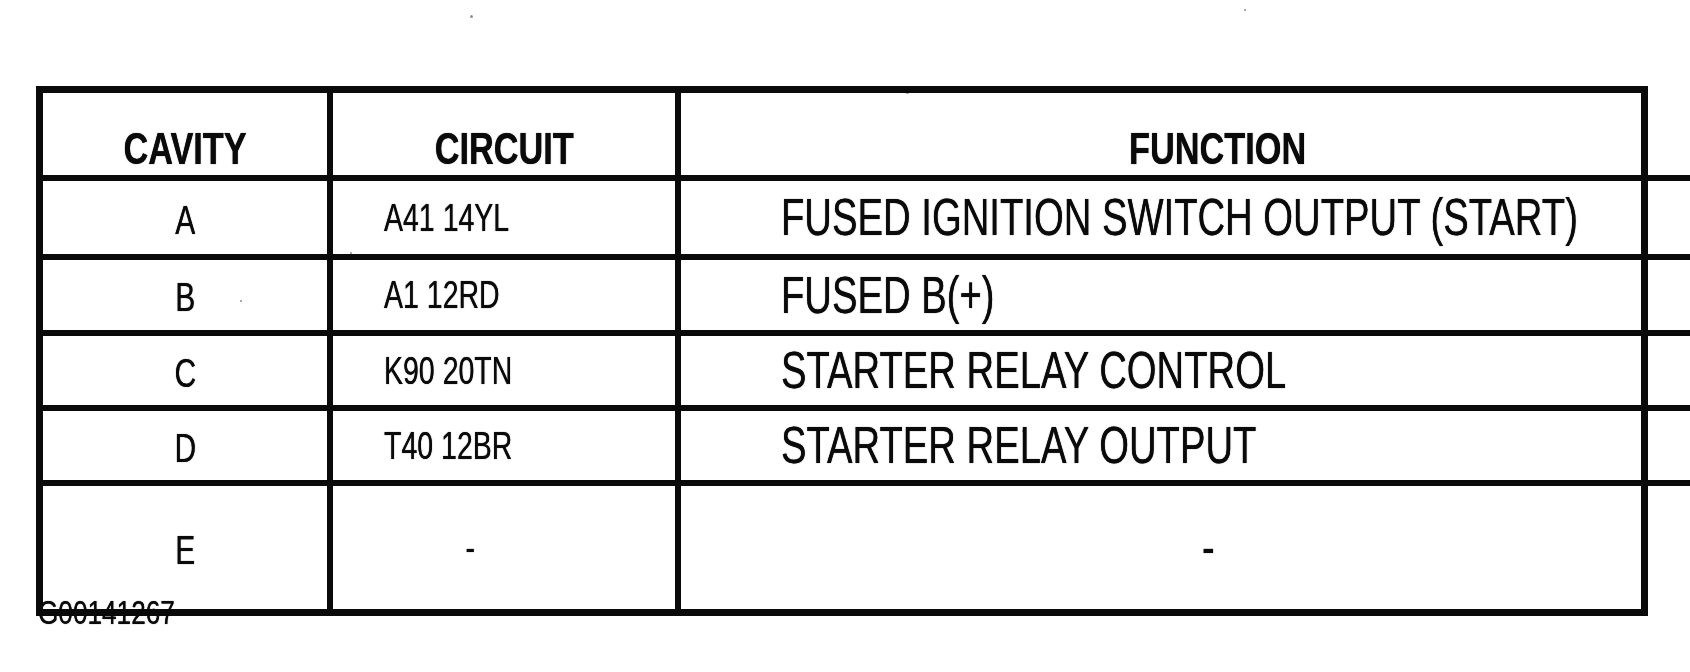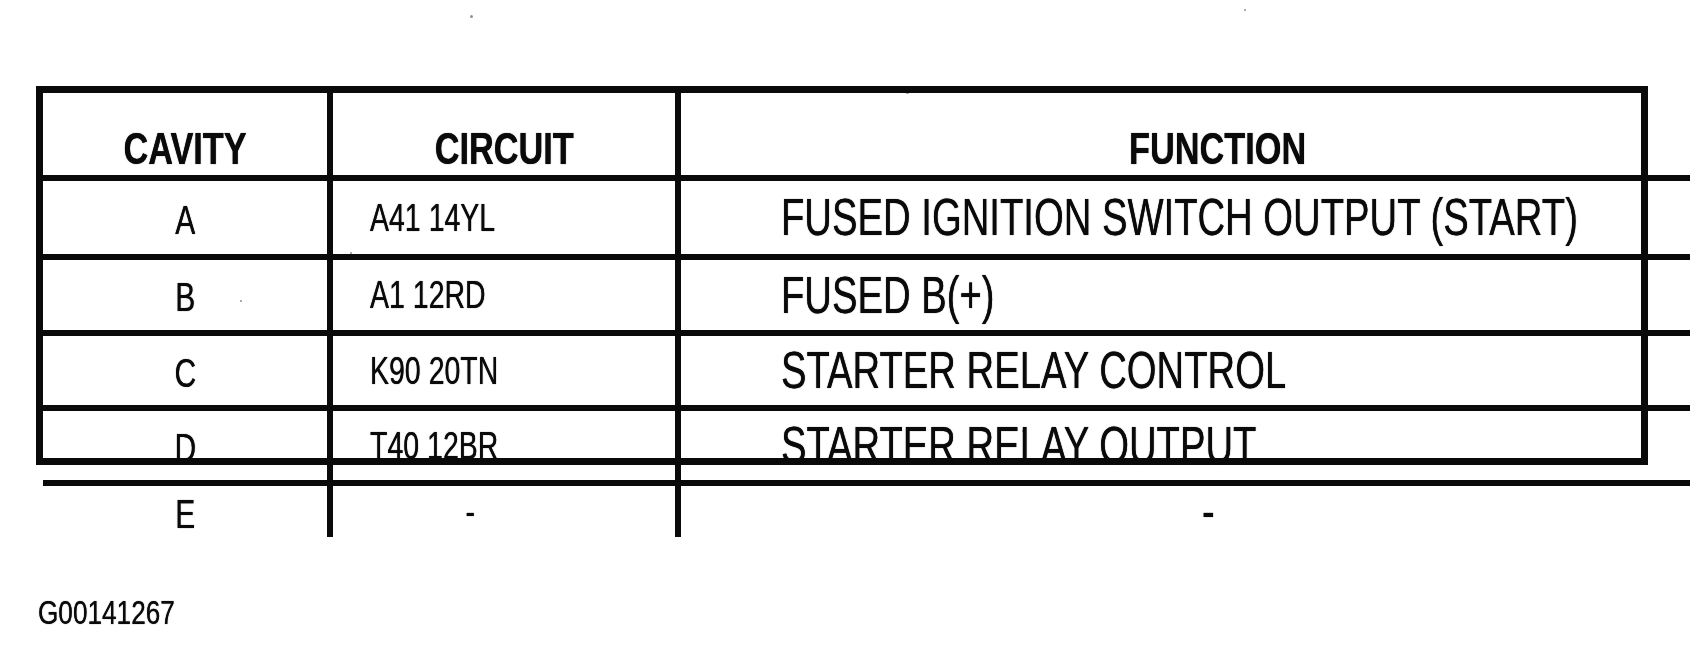--- a/index.html
+++ b/index.html
@@ -9,21 +9,21 @@
     position:relative;
     background:var(--paper);
     font-family:"Liberation Sans", sans-serif;
     color:var(--ink);
     overflow:hidden;
   }
 
   
   .pin-table {
     position:absolute; left:36px; top:86px;
-    width:1612px; height:379px;
+    width:1612px; height:530px;
     border:7px solid var(--ink);
     display:grid;
     grid-template-columns:290px 348px 1fr;
     grid-template-rows:88px 79px 76px 75px 75px 1fr;
     background:var(--paper);
   }
   .row { display:contents; }
   .cell {
     display:flex; align-items:center;
     border-right:6px solid var(--ink);
@@ -51,21 +51,21 @@
     justify-content:center;
     padding-bottom:4px;
     font-weight:bold;
     font-size:44px;
   }
   .cell.hdr .cond { transform:scaleX(0.78); transform-origin:center bottom; }
   .cell.hdr-function { padding-right:90px;text-align:center; }
 
   
   .cell.cavity  { justify-content:center; font-size:40px; padding-top:4px; }
-  .cell.circuit { padding-left:37px;  font-size:38px; }
+  .cell.circuit { padding-left:51px;  font-size:38px; }
   .cell.funcn   { padding-left:100px; font-size:51px; }
 
   
   .cell.dash-circuit { padding-left:0; justify-content:center; padding-right:68px; }
   .cell.dash-funcn   { padding-left:0; justify-content:center; padding-right:108px; }
 
   
   .figure-id {
     position:absolute; left:38px; top:568px;
     font-size:34px; line-height:1;margin-top:27px;

